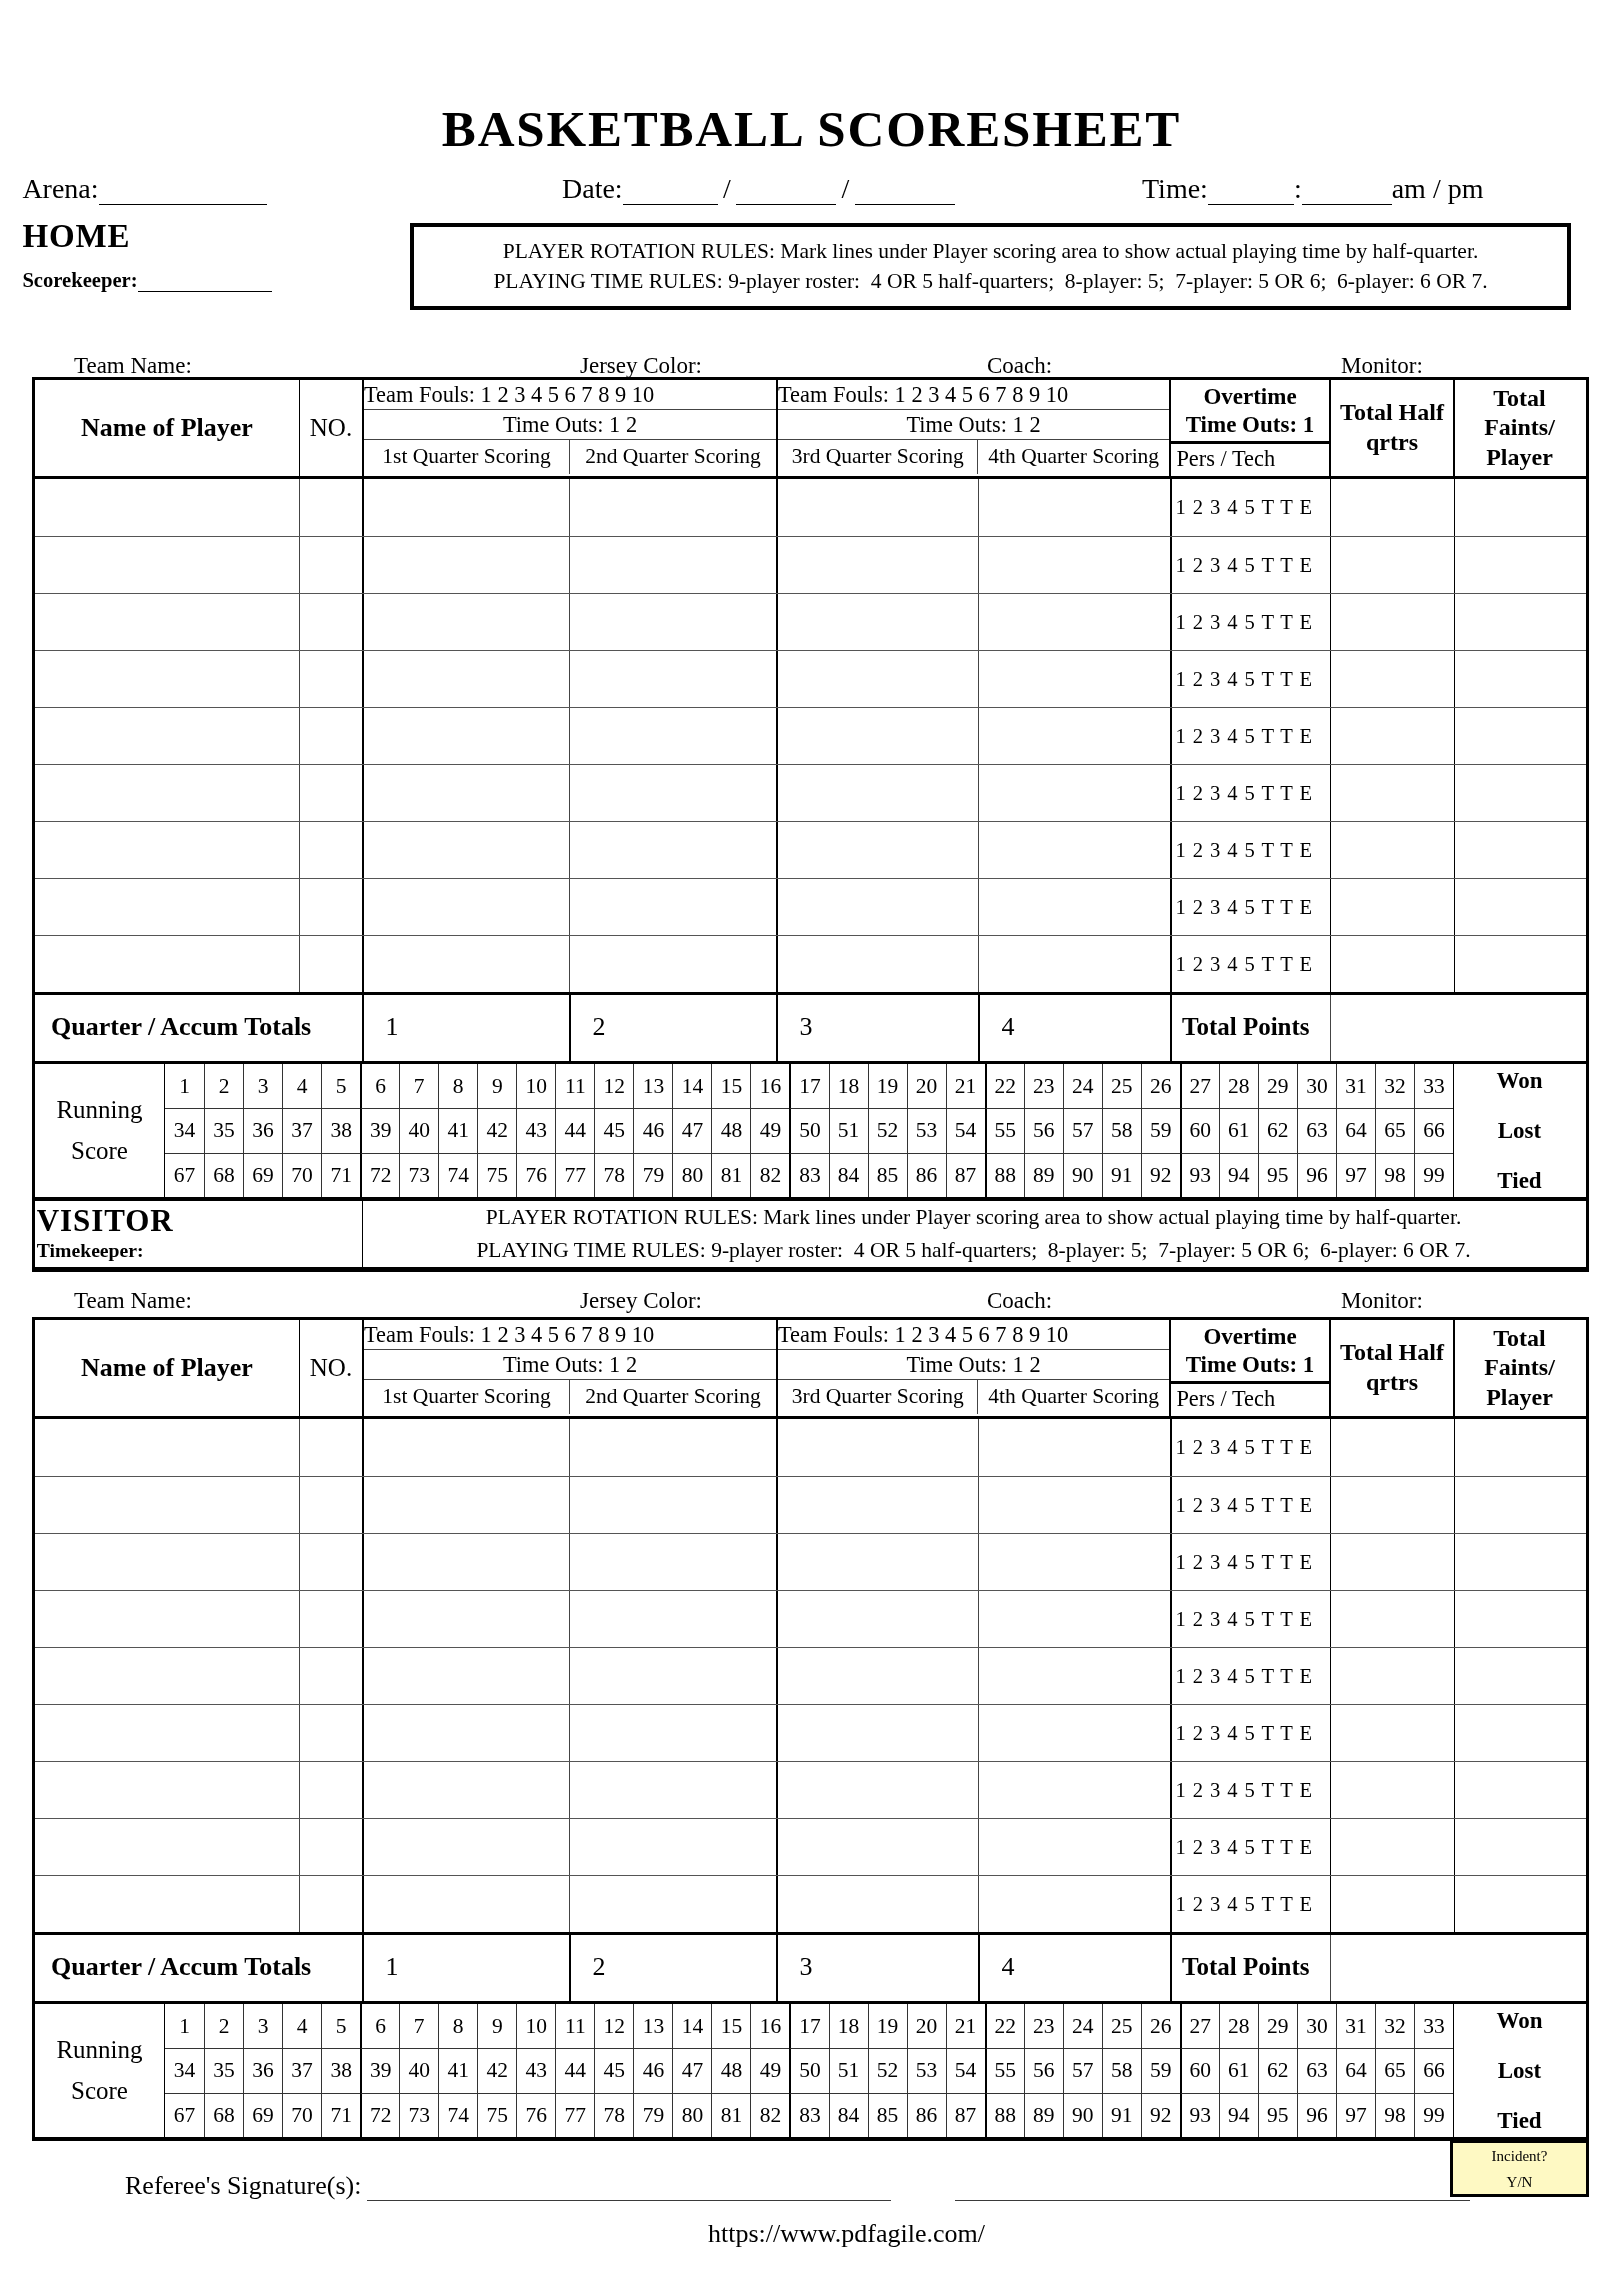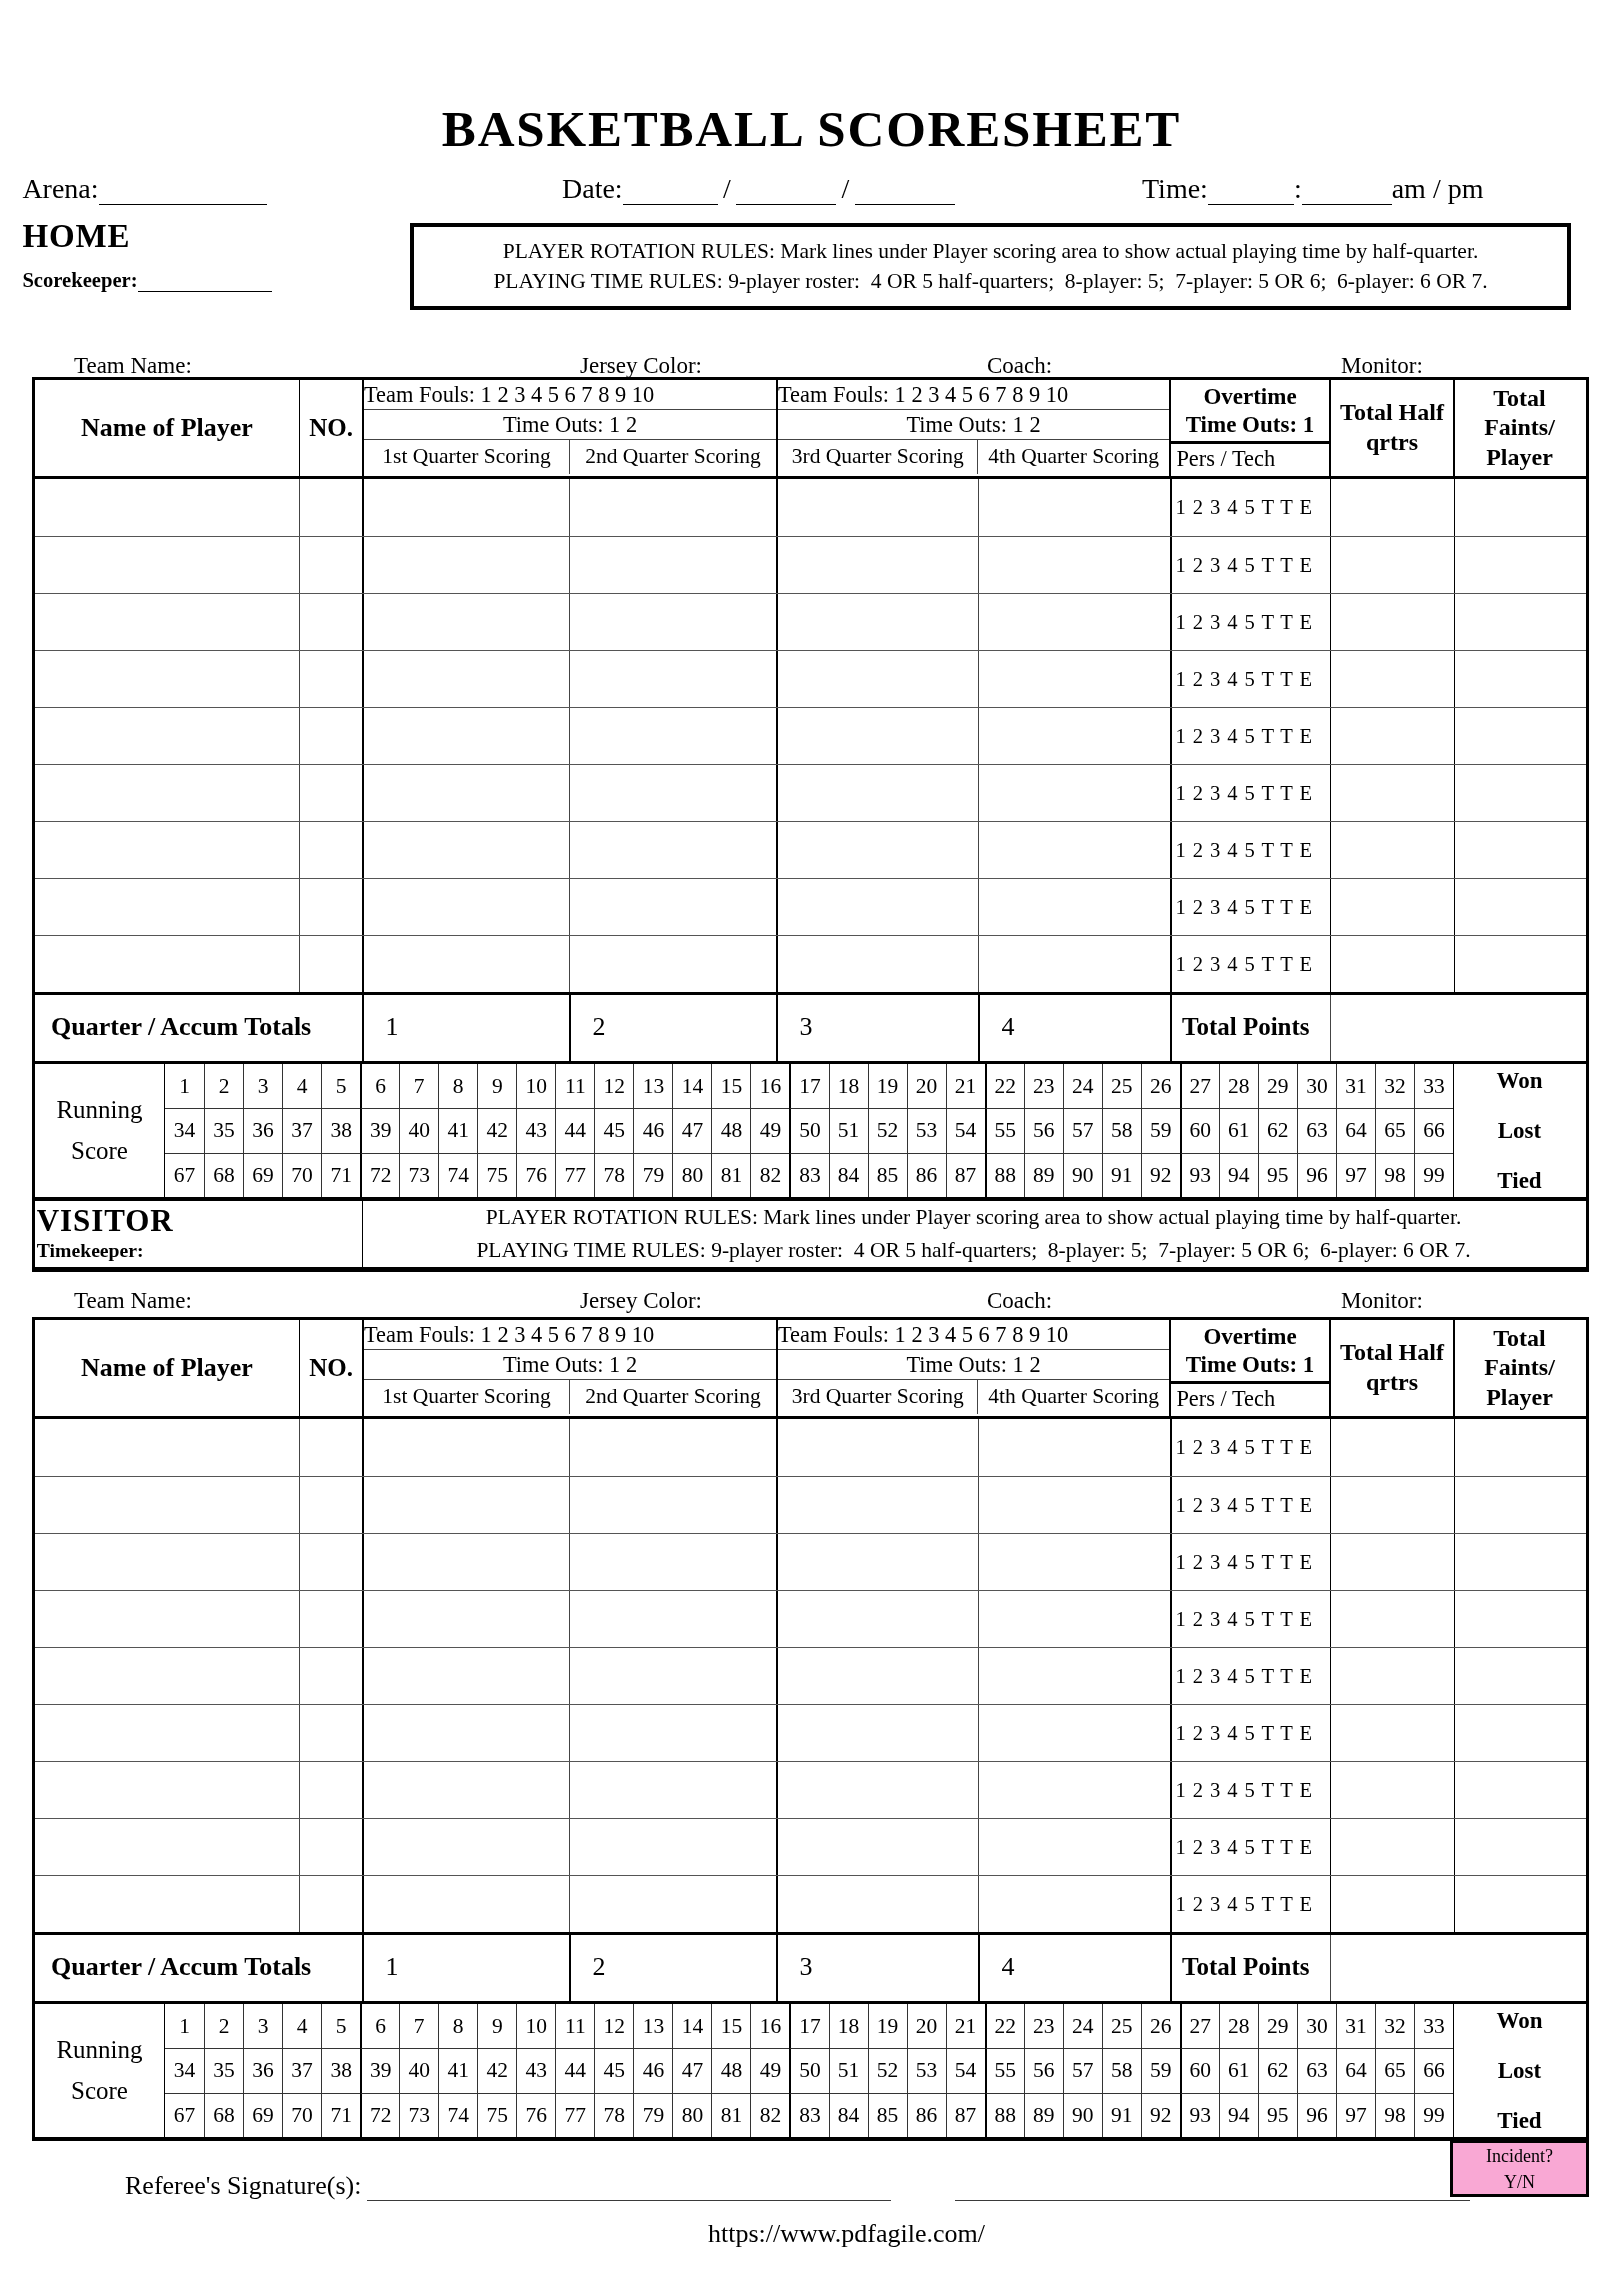--- a/index.html
+++ b/index.html
@@ -42,21 +42,21 @@
 
   
   .twrap { left:32px; width:1557px; border:3.6px solid #000; background:#fff; }
   .twrap.home    { top:377px;  border-bottom-width:5.4px; }
   .twrap.visitor { top:1317px; border-bottom-width:4.5px; }
 
   .thead { display:flex; height:99px; border-bottom:3.6px solid #000; }
   .h-name { width:264px; display:flex; align-items:center; justify-content:center;
             font-weight:bold; font-size:26px; }
   .h-no   { width:63px; border-left:0.9px solid #000; display:flex; align-items:center;
-            justify-content:center; font-weight:bold; font-size:25px; }
+            justify-content:center; font-weight:normal; font-size:25px; }
   .h-group { display:flex; flex-direction:column; border-left:2.7px solid #000; }
   .h-ga { width:414px; } .h-gb { width:393px; }
   .h-fouls { height:30px; border-bottom:0.9px solid #444; 
              font-size:22.4px; line-height:29.6px; }
   .h-touts { height:30px; border-bottom:0.9px solid #444; text-align:center;
              font-size:22.4px; line-height:29.6px; }
   .h-qrow { display:flex; height:34px; }
   .h-q { font-size:21.5px; line-height:32px; text-align:center; overflow:hidden; white-space:nowrap; }
   .h-q1 { width:207px; border-right:0.9px solid #444; }
   .h-q2 { width:207px; }
@@ -110,22 +110,22 @@
   .vband { display:flex; height:70px; border-top:4.5px solid #000; }
   .vb-left { width:327px; padding:1.8px 1.8px 0 1.8px; }
   .vb-role { font-size:31px; font-weight:bold; letter-spacing:0.9px; line-height:36px; }
   .vb-officer { font-size:19.7px; font-weight:bold; }
   .vb-right { width:1222px; border-left:0.9px solid #000; display:flex; flex-direction:column;
               justify-content:center; align-items:center; gap:7.2px; }
   .vb-right .rline { font-size:21.5px; white-space:pre; }
 
   
   .incident { left:1450px; top:2140px; width:139px; height:57px; border:3.6px solid #000;
-              background:#f9a8d4; display:flex; flex-direction:column; justify-content:center;
-              align-items:center; font-size:18px; line-height:26px; }
+              background:#fef9c3; display:flex; flex-direction:column; justify-content:center;
+              align-items:center; font-size:15px; line-height:26px; }
   .signrow { top:2171px; left:125px; display:flex; align-items:flex-end; font-size:26px; }
   .signrow .slabel { margin-right:5.4px; }
   .sline { display:inline-block; border-bottom:1.8px solid #3a3a3a; height:30px; }
   .sline.s1 { width:524px; margin-right:64px; }
   .sline.s2 { width:515px; }
   .url { top:2219px; left:0; width:100%; text-align:center; font-size:26px;margin-left:35px; }
 </style>
 </head>
 <body>
 

